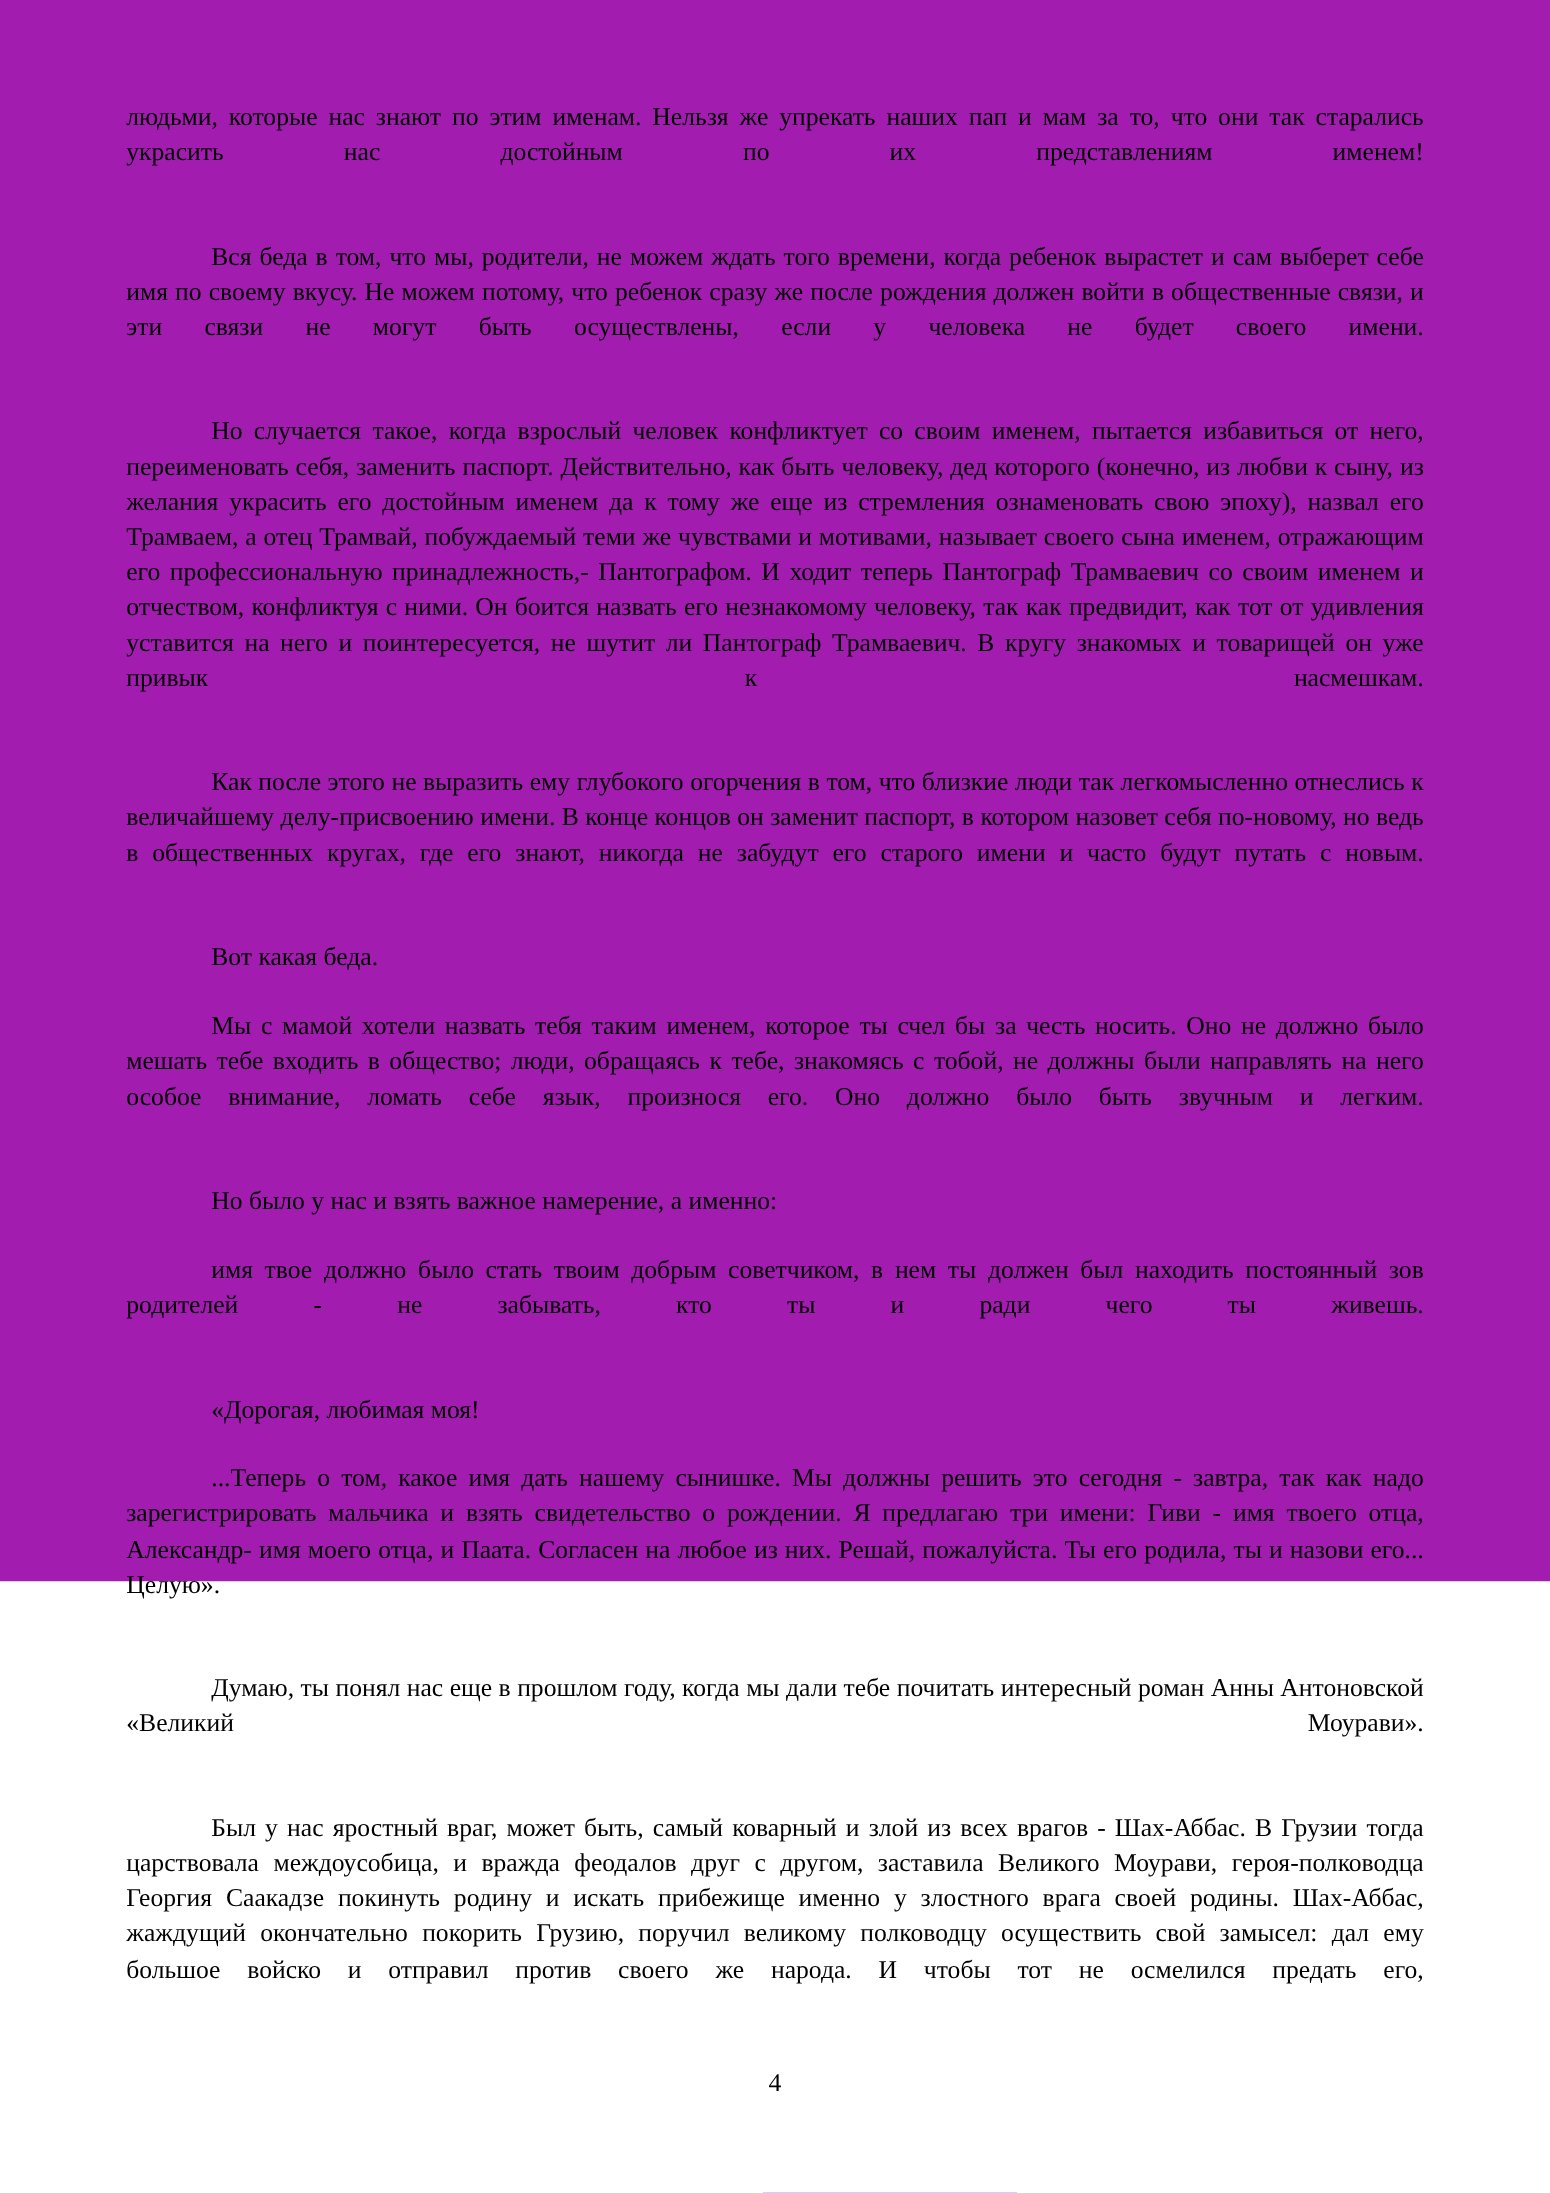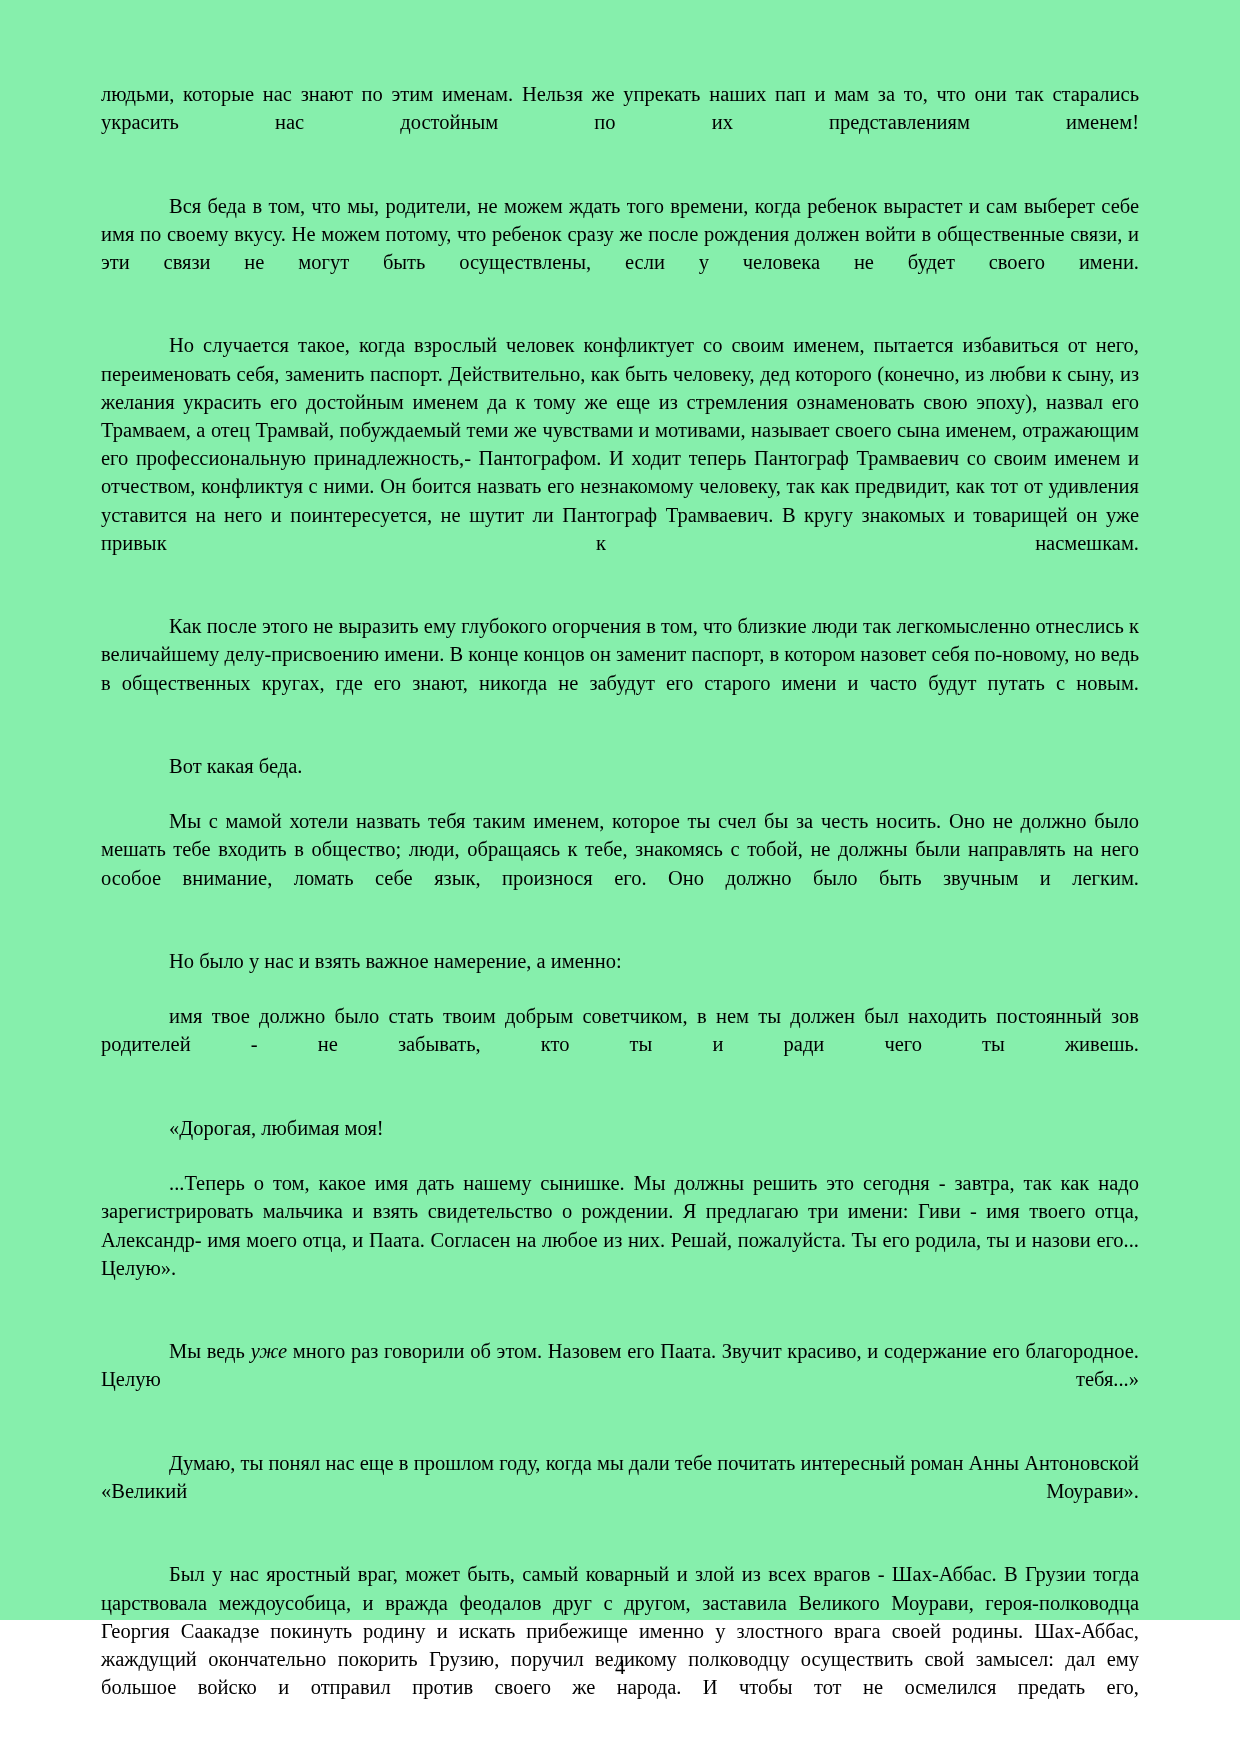--- a/index.html
+++ b/index.html
@@ -14,22 +14,22 @@
     font-family: "Liberation Serif", "DejaVu Serif", serif;
     color: #000000;
     position: relative;
     overflow: hidden;
   }
   .page {
     position: absolute;
     left: 0;
     top: 0;
     width: 1240px;
-    height: 1620px;
-    background: #86efac;
+    height: 1265px;
+    background: #a21caf;
   }
   .page-body {
     position: absolute;
     left: 101px;
     top: 80px;
     width: 1038px;
   }
   p.para {
     margin: 0 0 0 0;
     font-size: 20.5px;
@@ -92,21 +92,20 @@
 
     <p class="para indent">имя твое должно было стать твоим добрым советчиком, в нем ты должен был находить постоянный зов родителей - не забывать, кто ты и ради чего ты живешь.</p>
 
 
     <p class="para indent noafter">«Дорогая, любимая моя!</p>
 
     <p class="para indent">...Теперь о том, какое имя дать нашему сынишке. Мы должны решить это сегодня - завтра, так как надо зарегистрировать мальчика и взять свидетельство о рождении. Я предлагаю три имени: Гиви - имя твоего отца, Александр- имя моего отца, и Паата. Согласен на любое из них. Решай, пожалуйста. Ты его родила, ты и назови его... Целую».</p>
 
 
 
-    <p class="para indent"><span>Мы ведь </span><em class="italic">уже</em><span> много раз говорили об этом. Назовем его Паата. Звучит красиво, и содержание его благородное. Целую тебя...»</span></p>
 
 
     <p class="para indent">Думаю, ты понял нас еще в прошлом году, когда мы дали тебе почитать интересный роман Анны Антоновской «Великий Моурави».</p>
 
     <p class="para indent">Был у нас яростный враг, может быть, самый коварный и злой из всех врагов - Шах-Аббас. В Грузии тогда царствовала междоусобица, и вражда феодалов друг с другом, заставила Великого Моурави, героя-полководца Георгия Саакадзе покинуть родину и искать прибежище именно у злостного врага своей родины. Шах-Аббас, жаждущий окончательно покорить Грузию, поручил великому полководцу осуществить свой замысел: дал ему большое войско и отправил против своего же народа. И чтобы тот не осмелился предать его,</p>
 
   </div>
 
   <div class="page-number">4</div>
 

